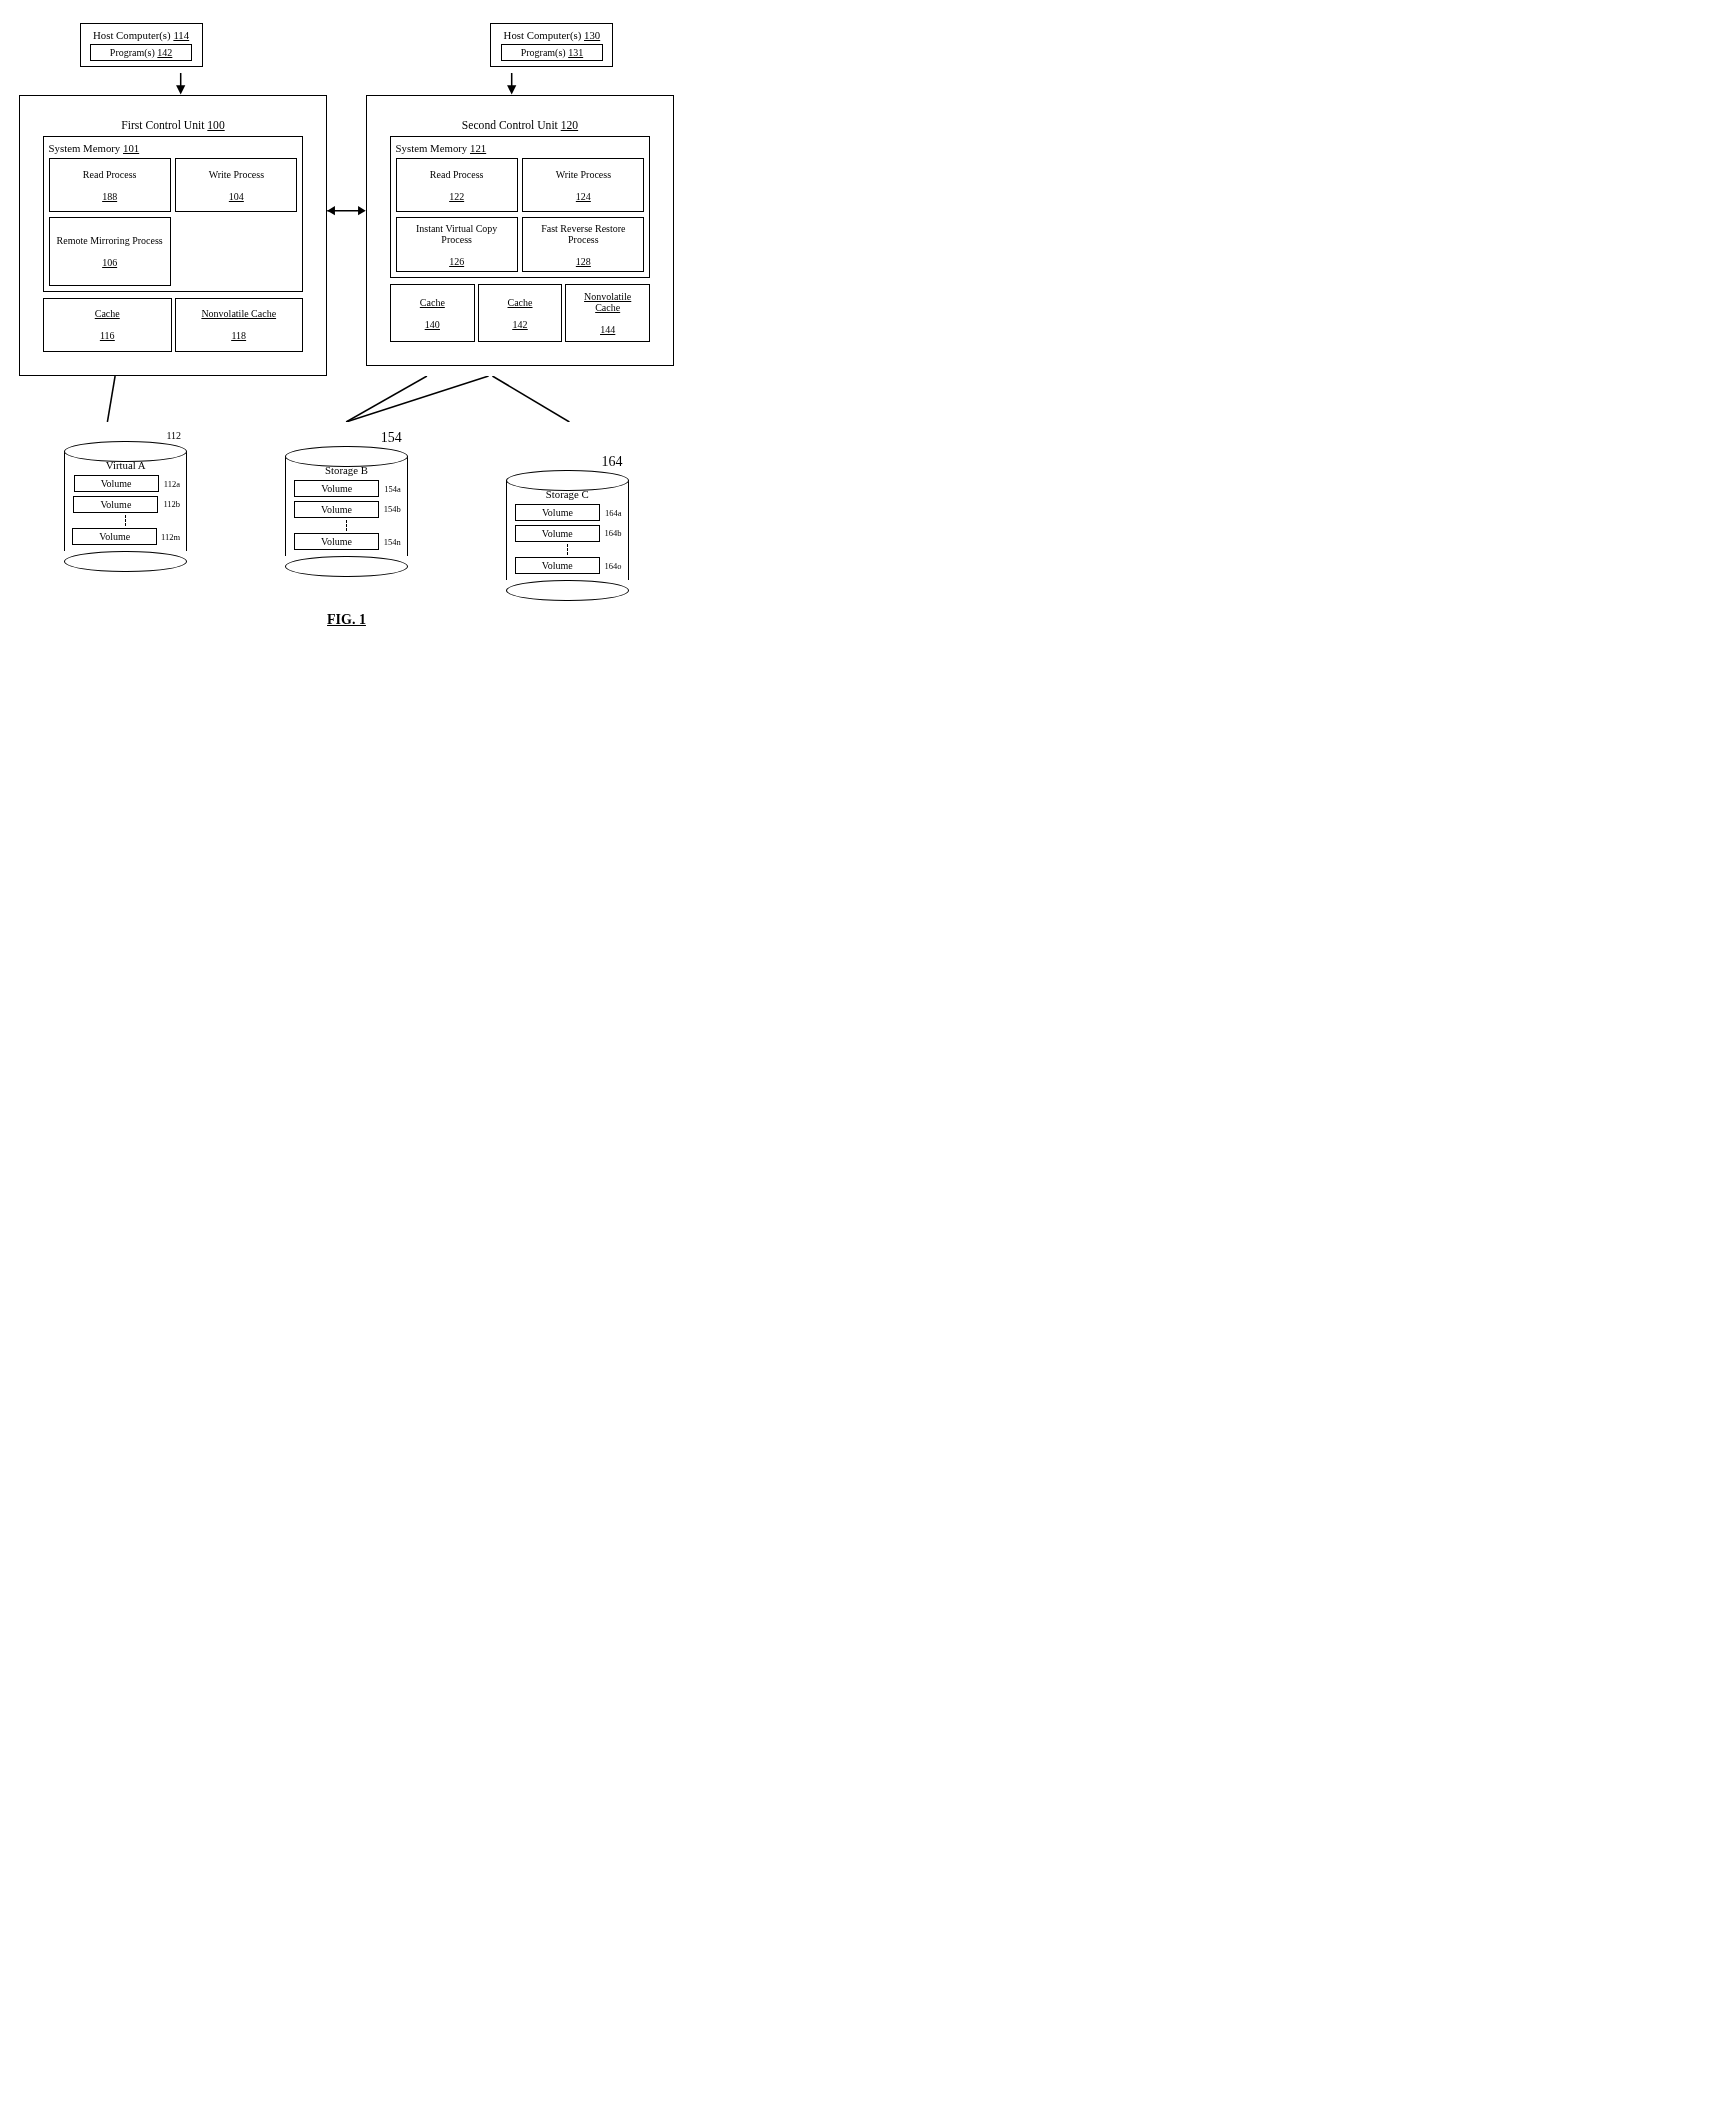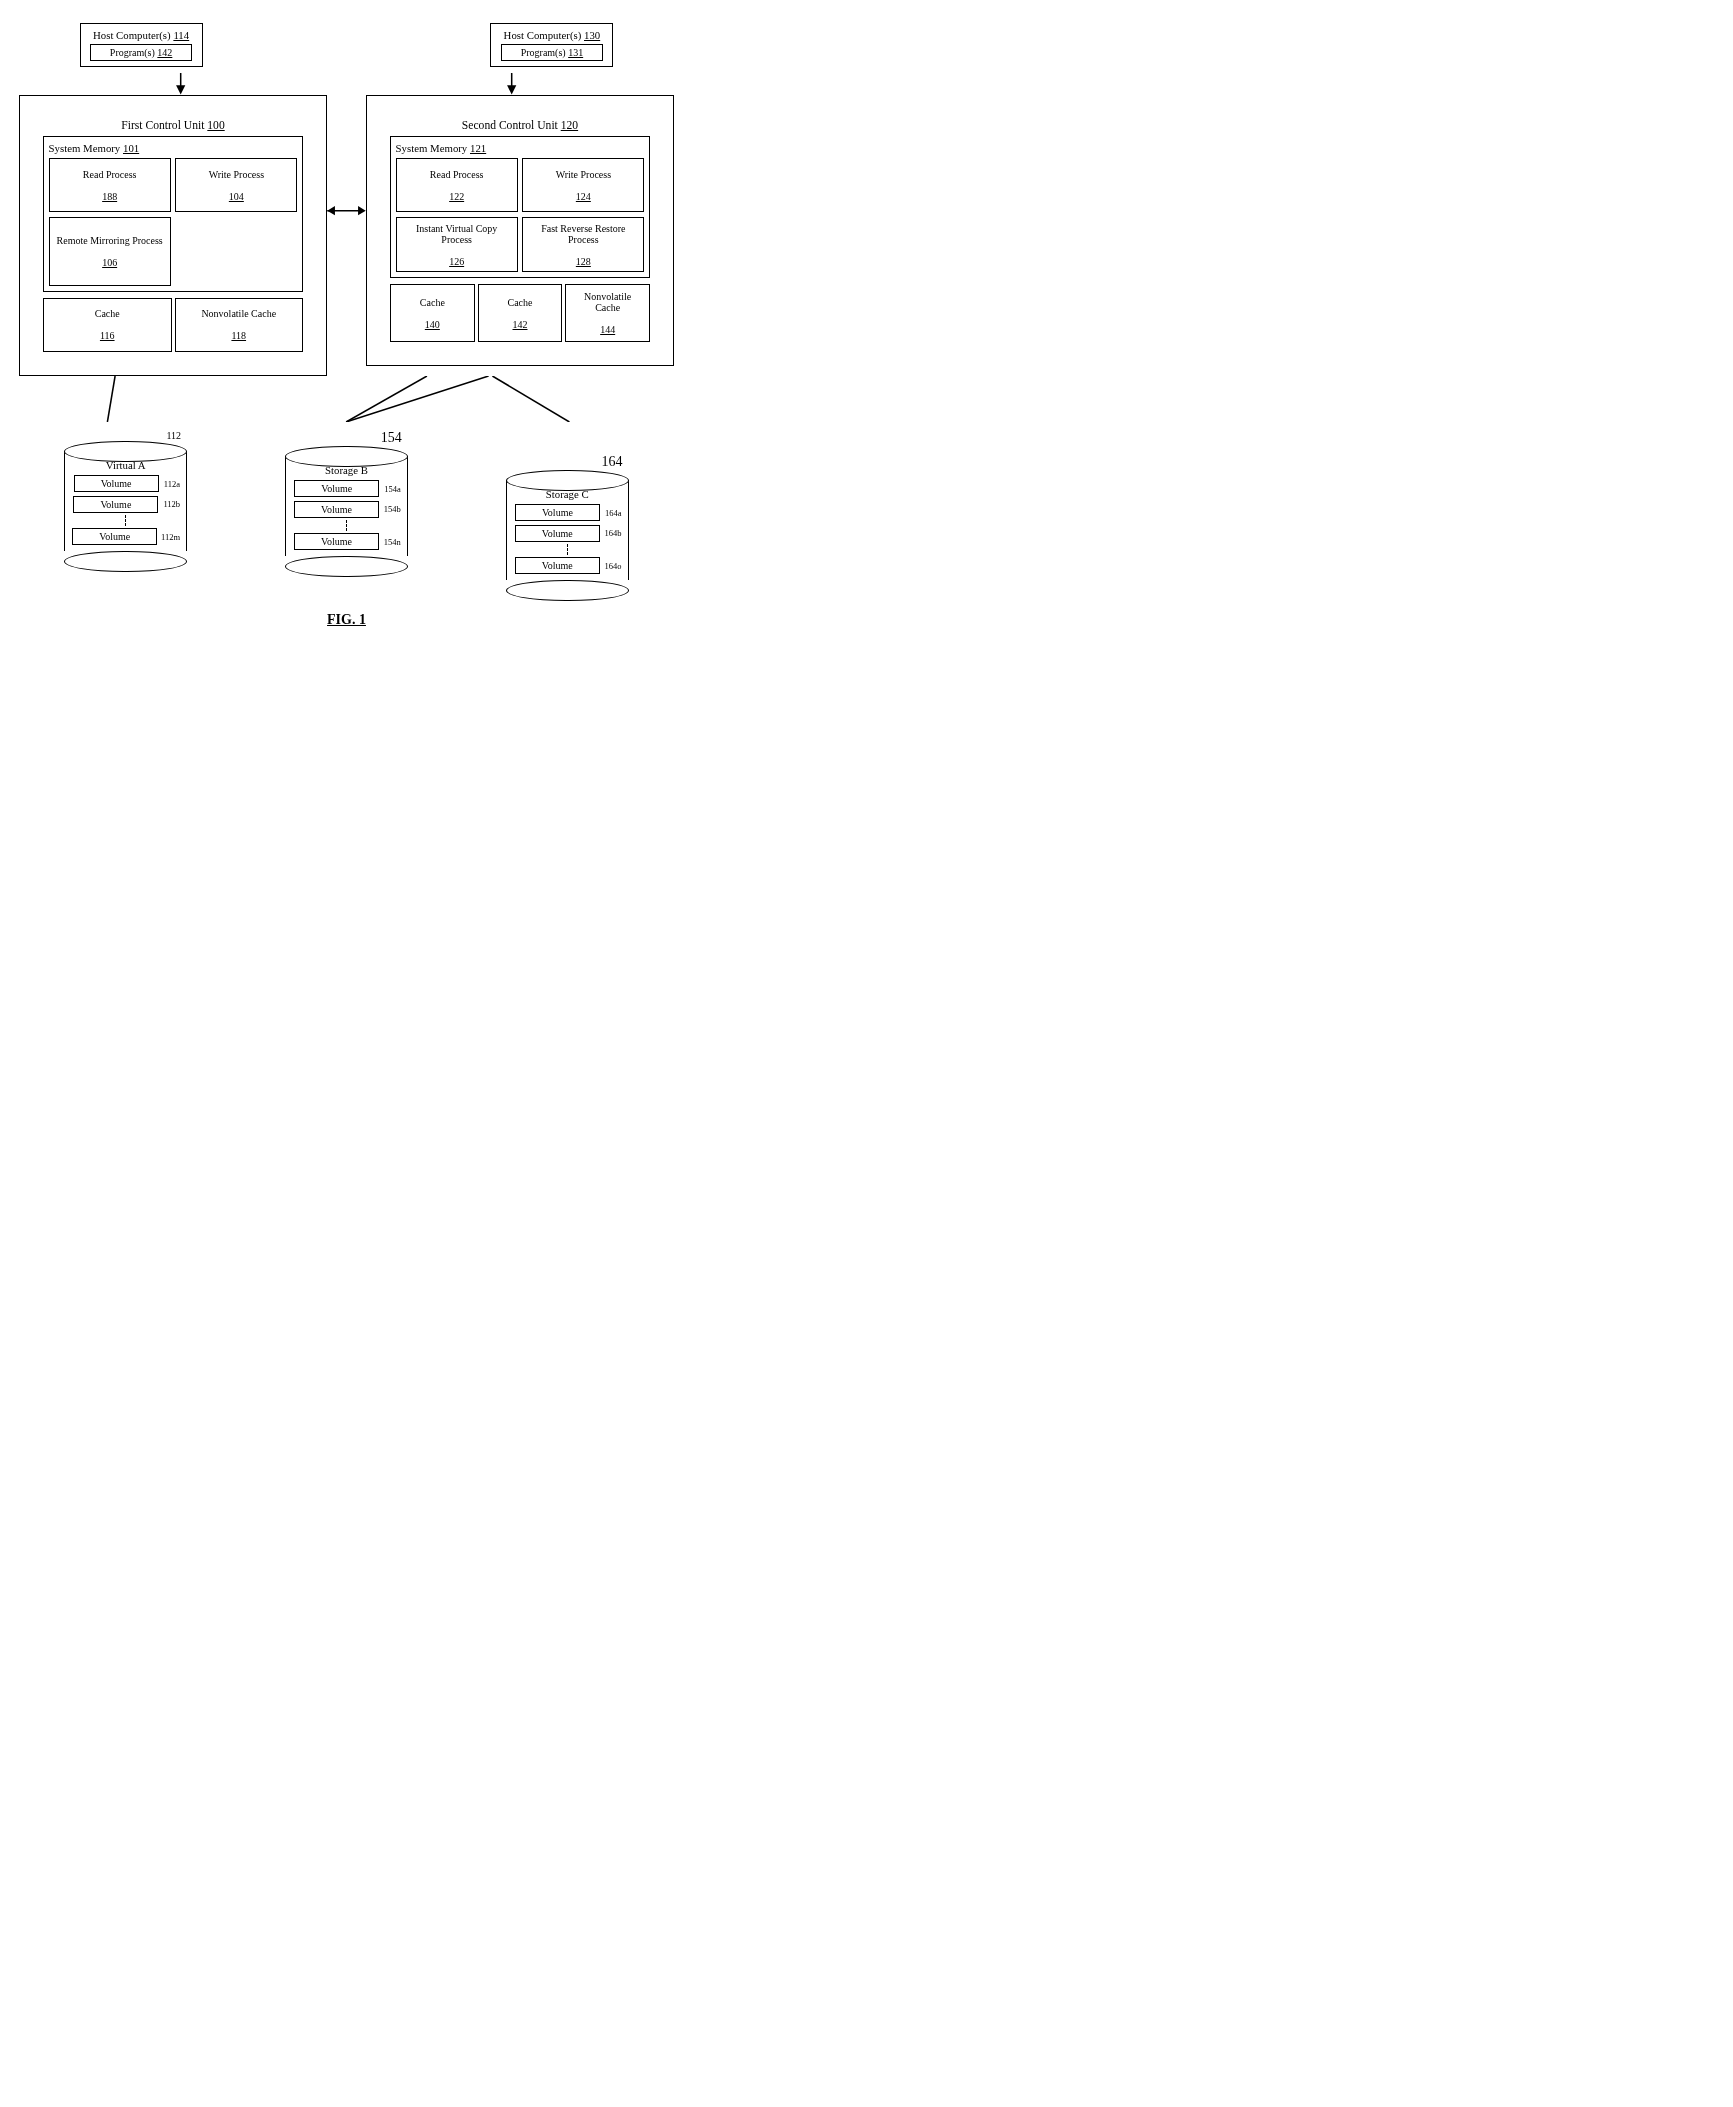--- a/index.html
+++ b/index.html
@@ -76,20 +76,21 @@
       display: flex;
       flex-direction: column;
       align-items: center;
       justify-content: center;
     }
     .underline { text-decoration: underline; }
     
     .cache-row {
       display: flex;
       gap: 3px;
+      text-decoration: underline;
     }
     .cache-box {
       border: 1.5px solid #000;
       padding: 6.2px 7.7px;
       text-align: center;
       background: #fff;
       font-size: 10px;
       flex: 1;
       min-height: 54px;
       display: flex;

